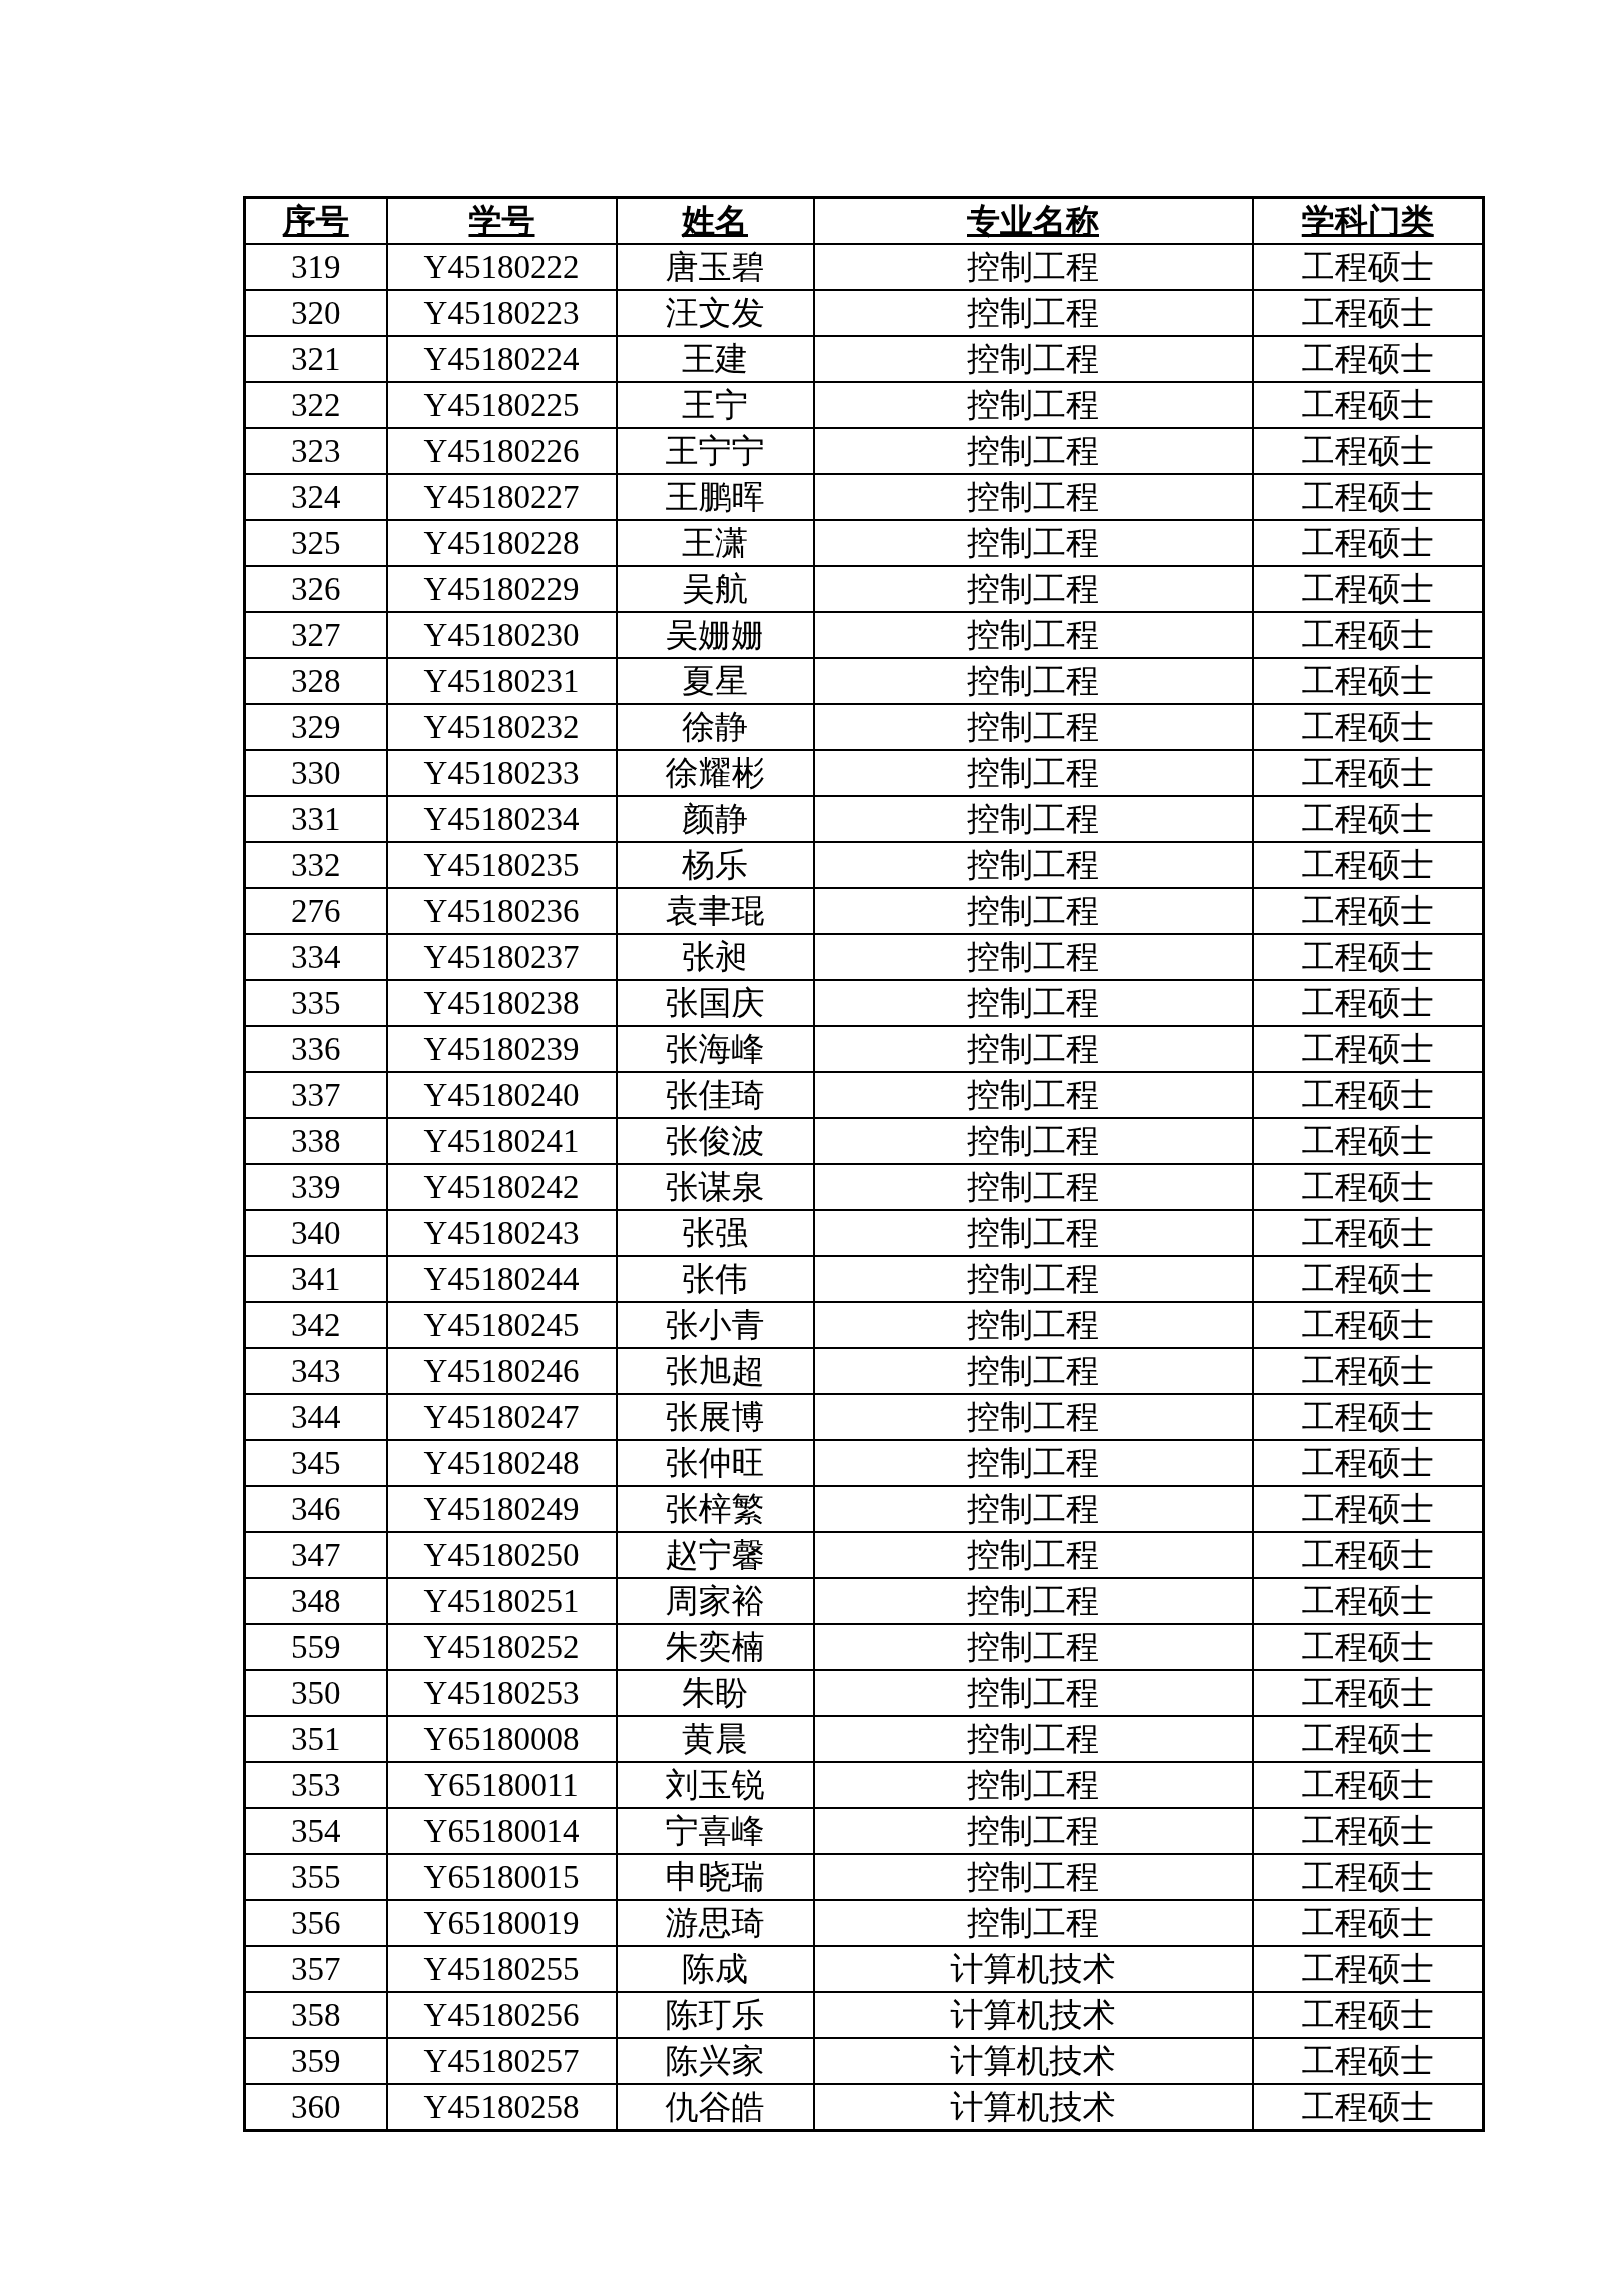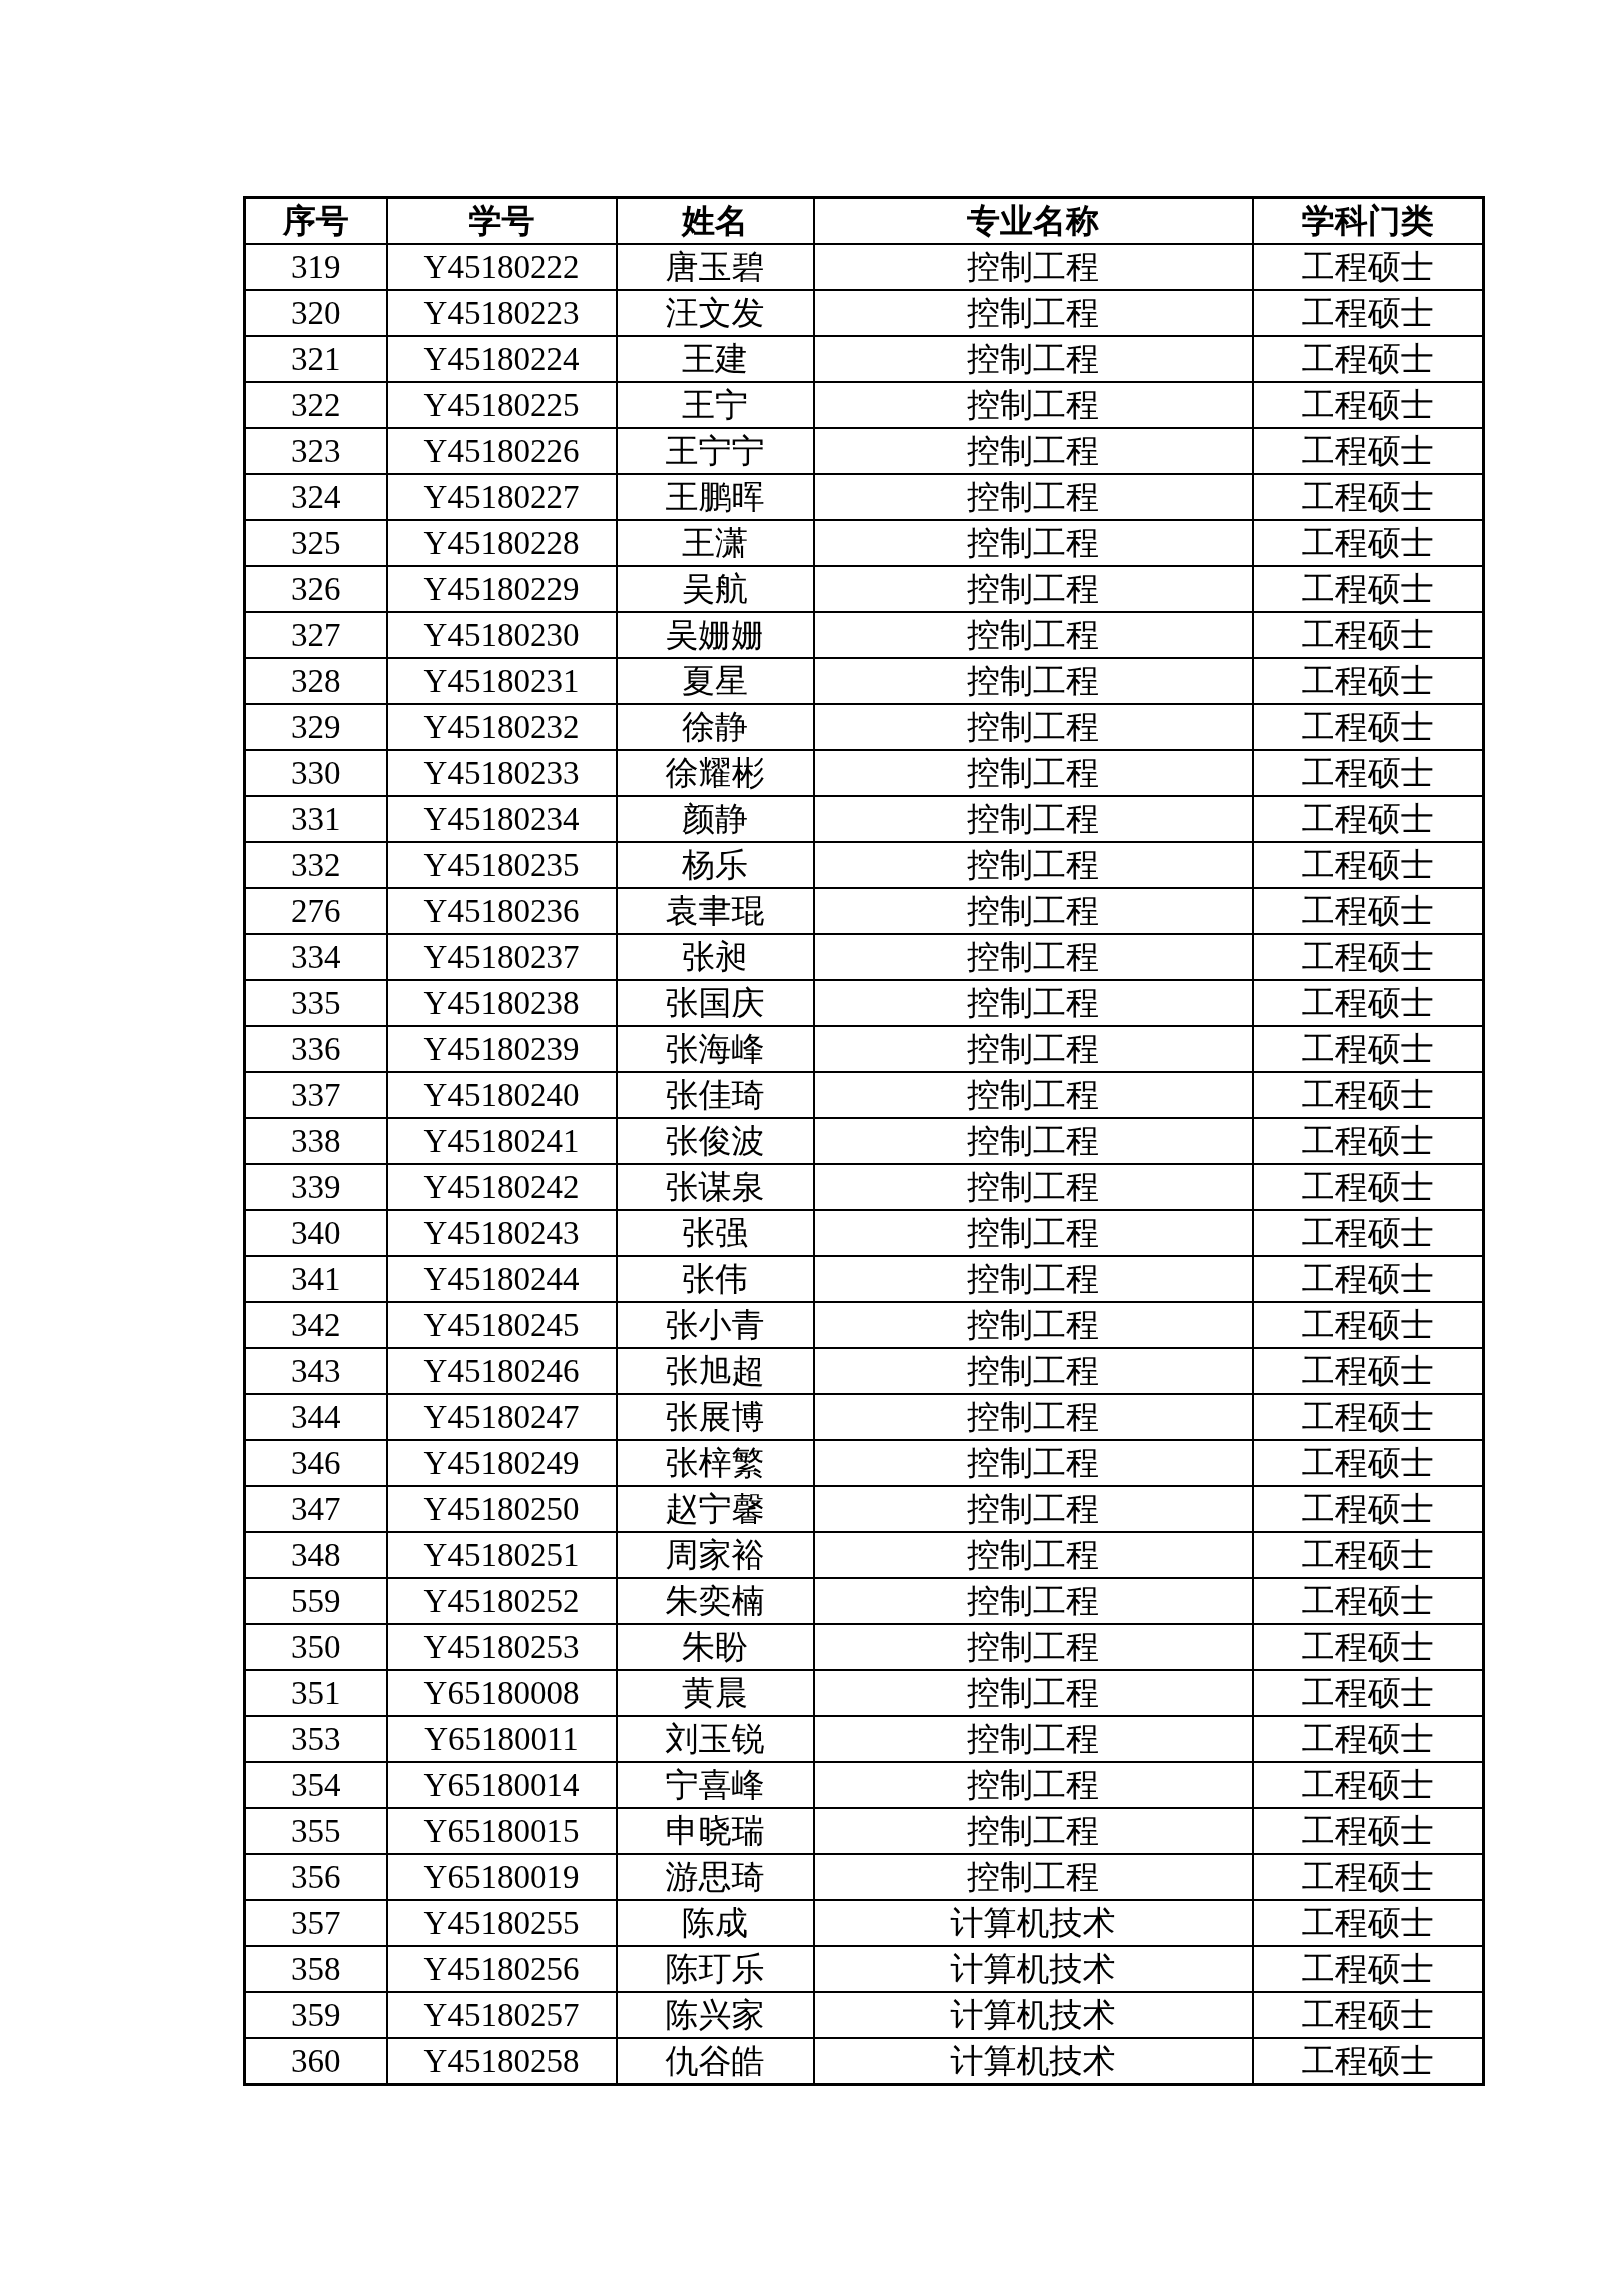--- a/index.html
+++ b/index.html
@@ -35,20 +35,21 @@
     padding: 0;
     text-align: center;
     vertical-align: middle;
     font-size: 33px;
     line-height: 1.1;
     overflow: hidden;
     white-space: nowrap;
   }
   table.roster th {
     font-weight: bold;
+    text-decoration: underline;
   }
   col.c-serial     { width: 142px; }
   col.c-student-id { width: 230px; }
   col.c-name       { width: 197px; }
   col.c-major      { width: 439px; }
   col.c-discipline { width: 231px; }
 </style>
 </head>
 <body>
 
@@ -248,20 +249,27 @@
     <td>工程硕士</td>
   </tr>
           <tr>
     <td>344</td>
     <td>Y45180247</td>
     <td>张展博</td>
     <td>控制工程</td>
     <td>工程硕士</td>
   </tr>
           <tr>
+    <td>345</td>
+    <td>Y45180248</td>
+    <td>张仲旺</td>
+    <td>控制工程</td>
+    <td>工程硕士</td>
+  </tr>
+          <tr>
     <td>346</td>
     <td>Y45180249</td>
     <td>张梓繁</td>
     <td>控制工程</td>
     <td>工程硕士</td>
   </tr>
           <tr>
     <td>347</td>
     <td>Y45180250</td>
     <td>赵宁馨</td>

